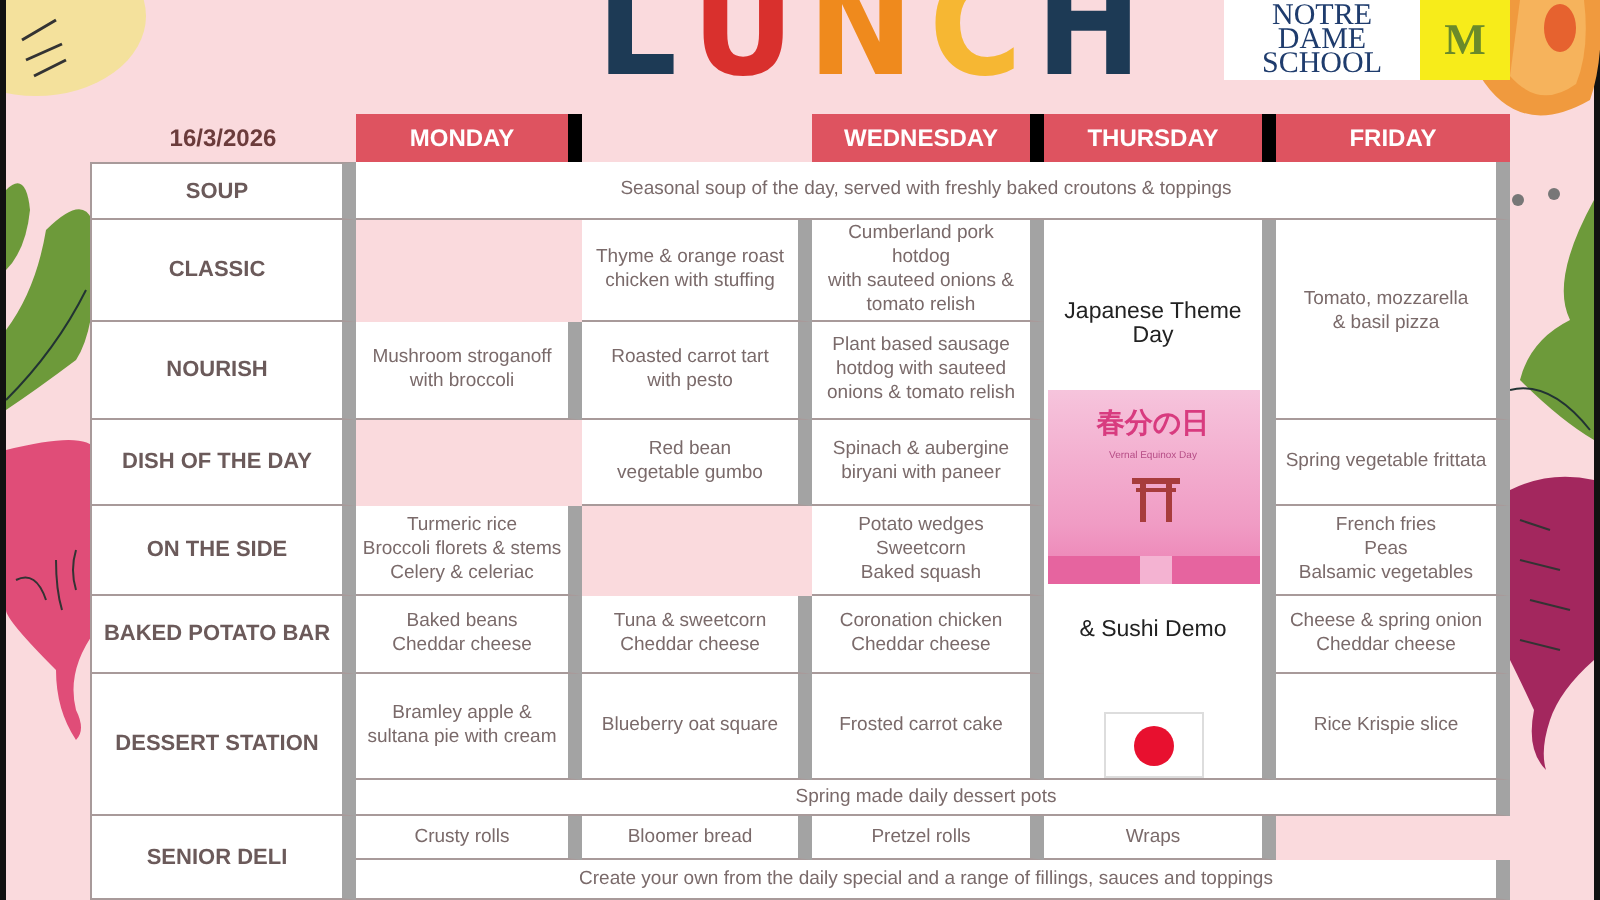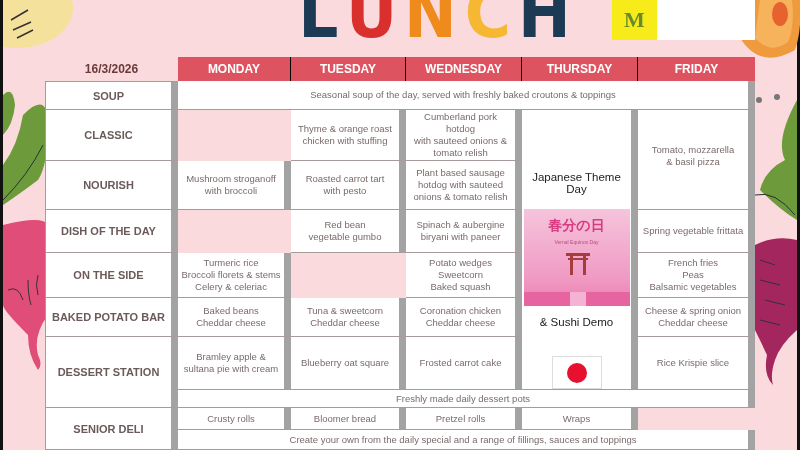--- a/index.html
+++ b/index.html
@@ -45,35 +45,35 @@
     grid-template-rows: 24px 29px 51px 49px 43px 45px 39px 53px 18px 22px 20px;
   }
   .date {
     grid-column: 1; grid-row: 1;
     display: flex; align-items: center; justify-content: center;
     font-weight: bold; color: #6b3b3b; font-size: 12px;
   }
   .day {
     background: #de5360; color: #fff; font-weight: bold; font-size: 12px;
     display: flex; align-items: center; justify-content: center;
-    border-right: 1px solid #000000;
+    border-right: 7px solid #000000;
   }
   .cell {
     background: #fff; border-right: 7px solid #a3a3a3; border-bottom: 1px solid #a89a9a;
     display: flex; align-items: center; justify-content: center; text-align: center;
     color: #7a6a6a; font-size: 9.5px; line-height: 12px; padding: 0 3px;
     white-space: pre-line;
   }
   .label {
     font-weight: bold; color: #6b5a5a; font-size: 11px;
     border-left: 1px solid #a89a9a;
   }
   .first-row { border-top: 1px solid #a89a9a; }
   .thursday {
-    flex-direction: column; justify-content: flex-end; padding-top: 40px;
+    flex-direction: column; justify-content: space-between; padding-top: 40px;
     color: #222; font-size: 11.5px;
   }
   .jp-title { font-weight: normal; color: #222; font-size: 11.5px; }
   .jp-img {
     width: 106px; height: 97px; margin-top: 14px;
     background: linear-gradient(#f6c4dc, #f09bc4 70%, #ec7db2);
     position: relative; overflow: hidden;
   }
   .jp-img .kanji {
     position: absolute; top: 10px; left: 0; width: 100%; text-align: center;
@@ -125,28 +125,32 @@
   <path d="M0 38 Q20 70 55 50 Q62 30 60 0 L15 0 L15 38Z" fill="#f09a3e"></path>
   <path d="M15 38 Q30 55 48 42 Q55 25 52 0 L20 0Z" fill="#f6b35c"></path>
   <ellipse cx="40" cy="14" rx="8" ry="12" fill="#e6622f"></ellipse>
 </svg>
 
 <div class="title">
   <span style="color:#1d3a55">L</span><span style="color:#d9302d">U</span><span style="color:#ef8a1d">N</span><span style="color:#f6b733">C</span><span style="color:#1d3a55">H</span>
 </div>
 
 <div class="logo">
+  <div class="logo-text">
+    <div>NOTRE</div>
+    <div>DAME</div>
+    <div>SCHOOL</div>
+  </div>
   <div class="logo-crest">M</div>
 </div>
 
 <div class="grid">
 
   <div class="date">16/3/2026</div>
   <div class="day" style="grid-column:2;grid-row:1">MONDAY</div>
-  <div class="day" style="grid-column:3;grid-row:1">TUESDAY</div>
   <div class="day" style="grid-column:4;grid-row:1">WEDNESDAY</div>
   <div class="day" style="grid-column:5;grid-row:1">THURSDAY</div>
   <div class="day" style="grid-column:6;grid-row:1;border-right:none">FRIDAY</div>
 
   <div class="cell label first-row" style="grid-column:1;grid-row:2">SOUP</div>
   <div class="cell" style="grid-column:2 / 7;grid-row:2">Seasonal soup of the day, served with freshly baked croutons &amp; toppings</div>
 
   <div class="cell label" style="grid-column:1;grid-row:3">CLASSIC</div>
   <div class="cell" style="grid-column:3;grid-row:3">Thyme &amp; orange roast
 chicken with stuffing</div>
@@ -211,21 +215,21 @@
 Cheddar cheese</div>
   <div class="cell" style="grid-column:6;grid-row:7">Cheese &amp; spring onion
 Cheddar cheese</div>
 
   <div class="cell label" style="grid-column:1;grid-row:8 / 10">DESSERT STATION</div>
   <div class="cell" style="grid-column:2;grid-row:8">Bramley apple &amp;
 sultana pie with cream</div>
   <div class="cell" style="grid-column:3;grid-row:8">Blueberry oat square</div>
   <div class="cell" style="grid-column:4;grid-row:8">Frosted carrot cake</div>
   <div class="cell" style="grid-column:6;grid-row:8">Rice Krispie slice</div>
-  <div class="cell" style="grid-column:2 / 7;grid-row:9">Freshly made daily dessert pots</div>
+  <div class="cell" style="grid-column:2 / 7;grid-row:9">Spring made daily dessert pots</div>
 
   <div class="cell label" style="grid-column:1;grid-row:10 / 12">SENIOR DELI</div>
   <div class="cell" style="grid-column:2;grid-row:10">Crusty rolls</div>
   <div class="cell" style="grid-column:3;grid-row:10">Bloomer bread</div>
   <div class="cell" style="grid-column:4;grid-row:10">Pretzel rolls</div>
   <div class="cell" style="grid-column:5;grid-row:10">Wraps</div>
   <div class="cell" style="grid-column:2 / 7;grid-row:11">Create your own from the daily special and a range of fillings, sauces and toppings</div>
 </div>
 
 </body></html>

